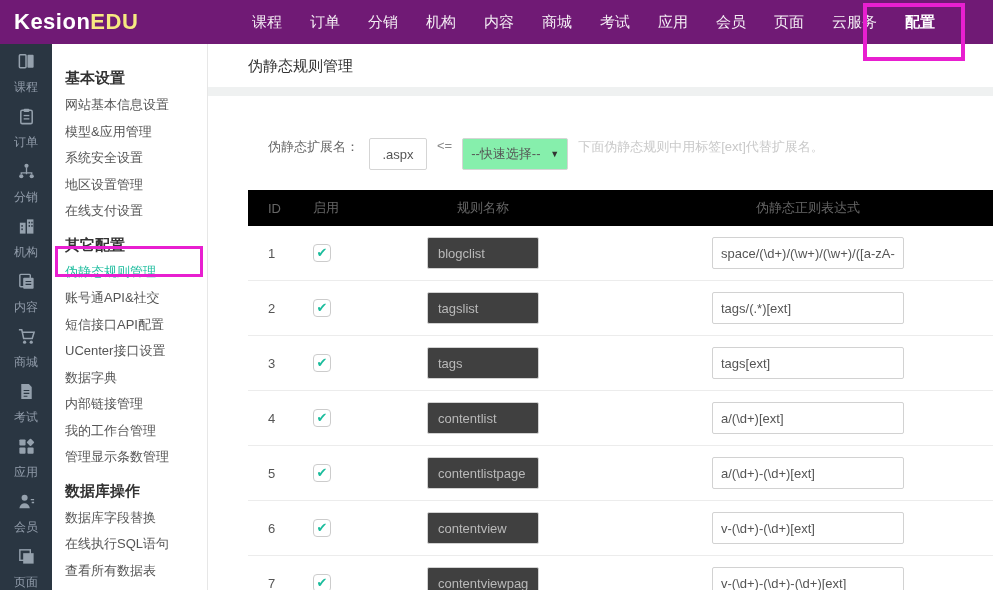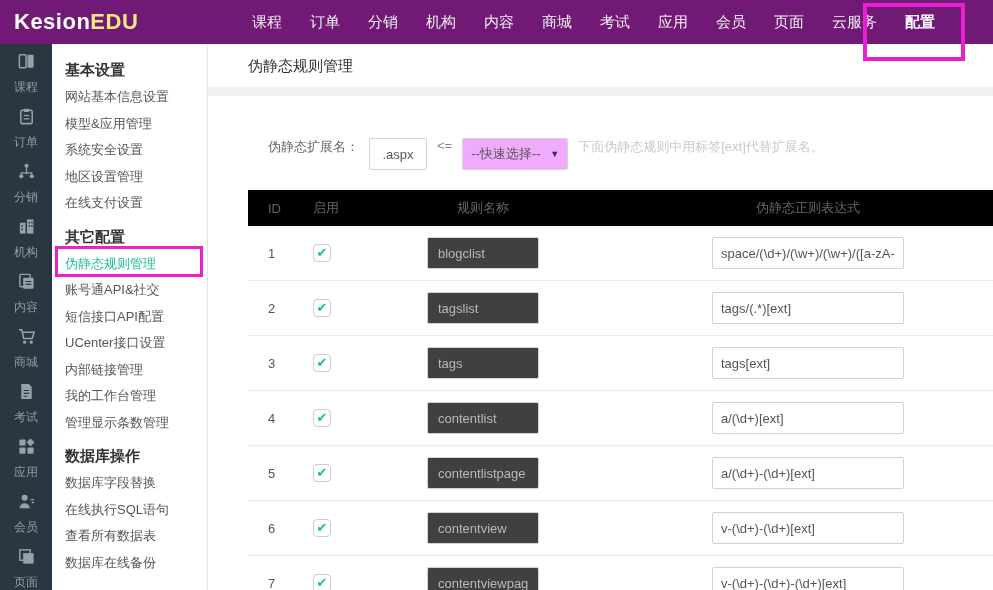--- a/index.html
+++ b/index.html
@@ -22,21 +22,21 @@
   
   .icon-sidebar { position:absolute; left:0; top:44px; width:52px; height:546px;
     background:#2a3642; z-index:4; }
   .icon-item { height:55px; padding-top:8px; display:flex; flex-direction:column;
     align-items:center; cursor:pointer; }
   .icon-item svg { width:19px; height:19px; }
   .icon-item .ic-label { margin-top:4px; font-size:12px; color:#919caa; }
 
   
   .config-sidebar { position:absolute; left:52px; top:44px; width:156px; height:546px;
-    background:#fff; border-right:1px solid #e7e7e7; padding:12px 0 0 13px; z-index:3; }
+    background:#fff; border-right:1px solid #e7e7e7; padding:20px 0 0 13px; z-index:3; }
   .cs-header { height:28px; line-height:28px; font-size:15px; font-weight:bold;
     color:#333; }
   .cs-header--gap { margin-top:6px; }
   .cs-item { height:26.5px; line-height:26.5px; font-size:13px; color:#555;
     white-space:nowrap; cursor:pointer; }
   .cs-item--active { color:#1dbd9e; }
 
   
   .main { position:absolute; left:208px; top:44px; width:785px; height:546px;
     background:#eff1f1; }
@@ -49,21 +49,21 @@
 
   
   .form-row { display:flex; align-items:flex-start; margin-left:60px; height:32px; }
   .form-label { font-size:13px; color:#666; margin-right:10px; }
   .ext-input { width:58px; height:32px; border:1px solid #d5d5d5; border-radius:2px;
     text-align:center; font-size:13px; color:#555; outline:none;
     font-family:"Liberation Sans","DejaVu Sans",sans-serif; }
   .relation { font-size:13px; color:#888; margin:0 10px; }
   .quick-select { width:106px; height:32px; border:1px solid #d5d5d5; border-radius:2px;
     display:flex; align-items:center; justify-content:space-between;
-    padding:0 8px; font-size:13px; color:#555; cursor:pointer; background:#f0abfc; }
+    padding:0 8px; font-size:13px; color:#555; cursor:pointer; background:#86efac; }
   .qs-arrow { font-size:9px; color:#333; }
   .form-hint { font-size:13px; color:#c9c9c9; margin-left:10px; white-space:nowrap; }
 
   
   .rule-table { margin:20px 0 0 40px; width:745px; }
   .rt-header { display:flex; align-items:center; height:36px; background:#000000;
     font-size:13px; color:#666; }
   .rt-row { display:flex; align-items:center; height:55px;
     border-bottom:1px solid #ececec; font-size:13px; color:#555; }
   .col-id { width:55px; padding-left:20px; }
@@ -209,20 +209,21 @@
   <div class="cs-item">模型&amp;应用管理</div>
   <div class="cs-item">系统安全设置</div>
   <div class="cs-item">地区设置管理</div>
   <div class="cs-item">在线支付设置</div>
 
   <div class="cs-header cs-header--gap">其它配置</div>
   <div class="cs-item cs-item--active">伪静态规则管理</div>
   <div class="cs-item">账号通API&amp;社交</div>
   <div class="cs-item">短信接口API配置</div>
   <div class="cs-item">UCenter接口设置</div>
+  <div class="cs-item">数据字典</div>
   <div class="cs-item">内部链接管理</div>
   <div class="cs-item">我的工作台管理</div>
   <div class="cs-item">管理显示条数管理</div>
 
   <div class="cs-header cs-header--gap">数据库操作</div>
   <div class="cs-item">数据库字段替换</div>
   <div class="cs-item">在线执行SQL语句</div>
   <div class="cs-item">查看所有数据表</div>
   <div class="cs-item">数据库在线备份</div>
 </div>

